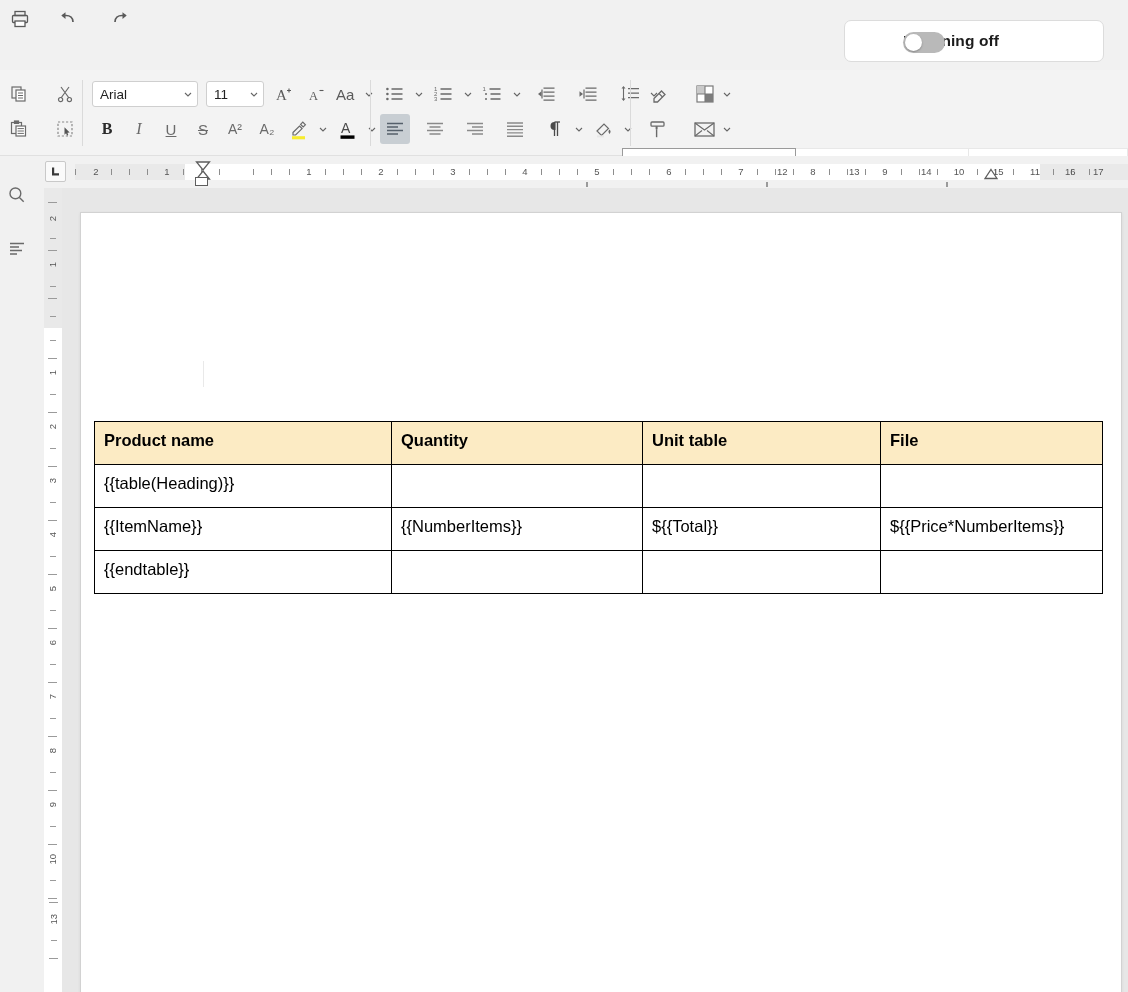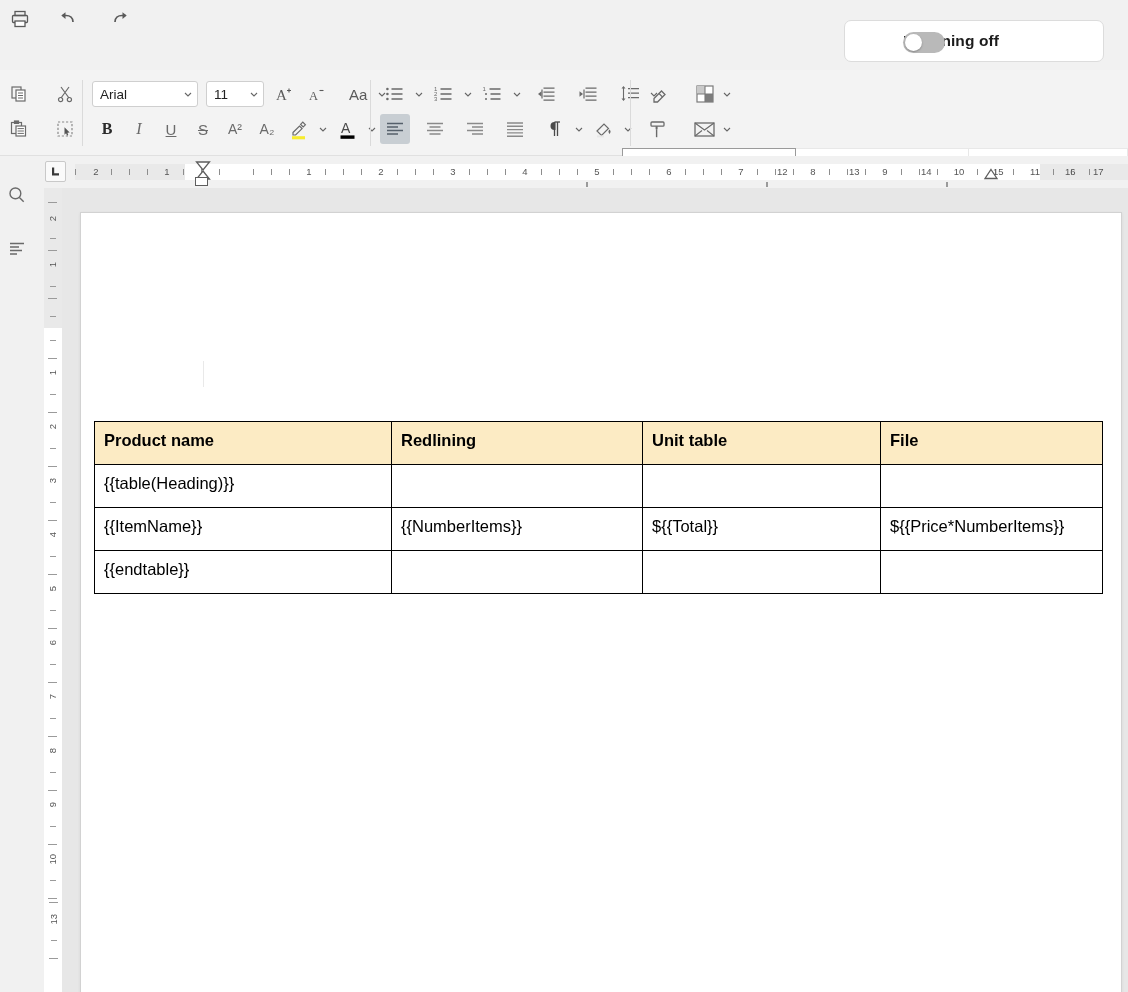--- a/index.html
+++ b/index.html
@@ -312,21 +312,21 @@
               <text x="2" y="16" font-family="Liberation Serif, serif" font-size="15" fill="#5a5a5a">A</text>
               <path d="M15 4.5v4M13 6.5h4" stroke="#5a5a5a" stroke-width="1.1"></path>
             </svg>
         </div>
         <div class="ibtn">
           <svg width="22" height="20" viewBox="0 0 22 20">
               <text x="3" y="16" font-family="Liberation Serif, serif" font-size="12.5" fill="#5a5a5a">A</text>
               <path d="M13.5 6.5h4" stroke="#5a5a5a" stroke-width="1.1"></path>
             </svg>
         </div>
-        <div class="ibtn" style="width:26px;margin-left:13px;">
+        <div class="ibtn" style="width:26px;">
           <svg width="26" height="20" viewBox="0 0 26 20">
               <text x="2" y="16" font-family="Liberation Sans, sans-serif" font-size="15" fill="#5a5a5a">Aa</text>
             </svg>
         </div>
         <div class="caret">
           <svg width="10" height="10" viewBox="0 0 10 10">
               <path d="M2 4l3 3 3-3" fill="none" stroke="#666" stroke-width="1.1"></path>
             </svg>
         </div>
       </div>
@@ -759,21 +759,21 @@
       <table class="doctable">
         <colgroup>
           <col class="col-0">
             <col class="col-1">
             <col class="col-2">
             <col class="col-3">
         </colgroup>
         <thead>
           <tr>
             <th>Product name</th>
-            <th>Redlining</th>
+            <th>Quantity</th>
             <th>Unit table</th>
             <th>File</th>
           </tr>
         </thead>
         <tbody>
           <tr>
             <td>{{table(Heading)}}</td>
             <td></td>
             <td></td>
             <td></td>

